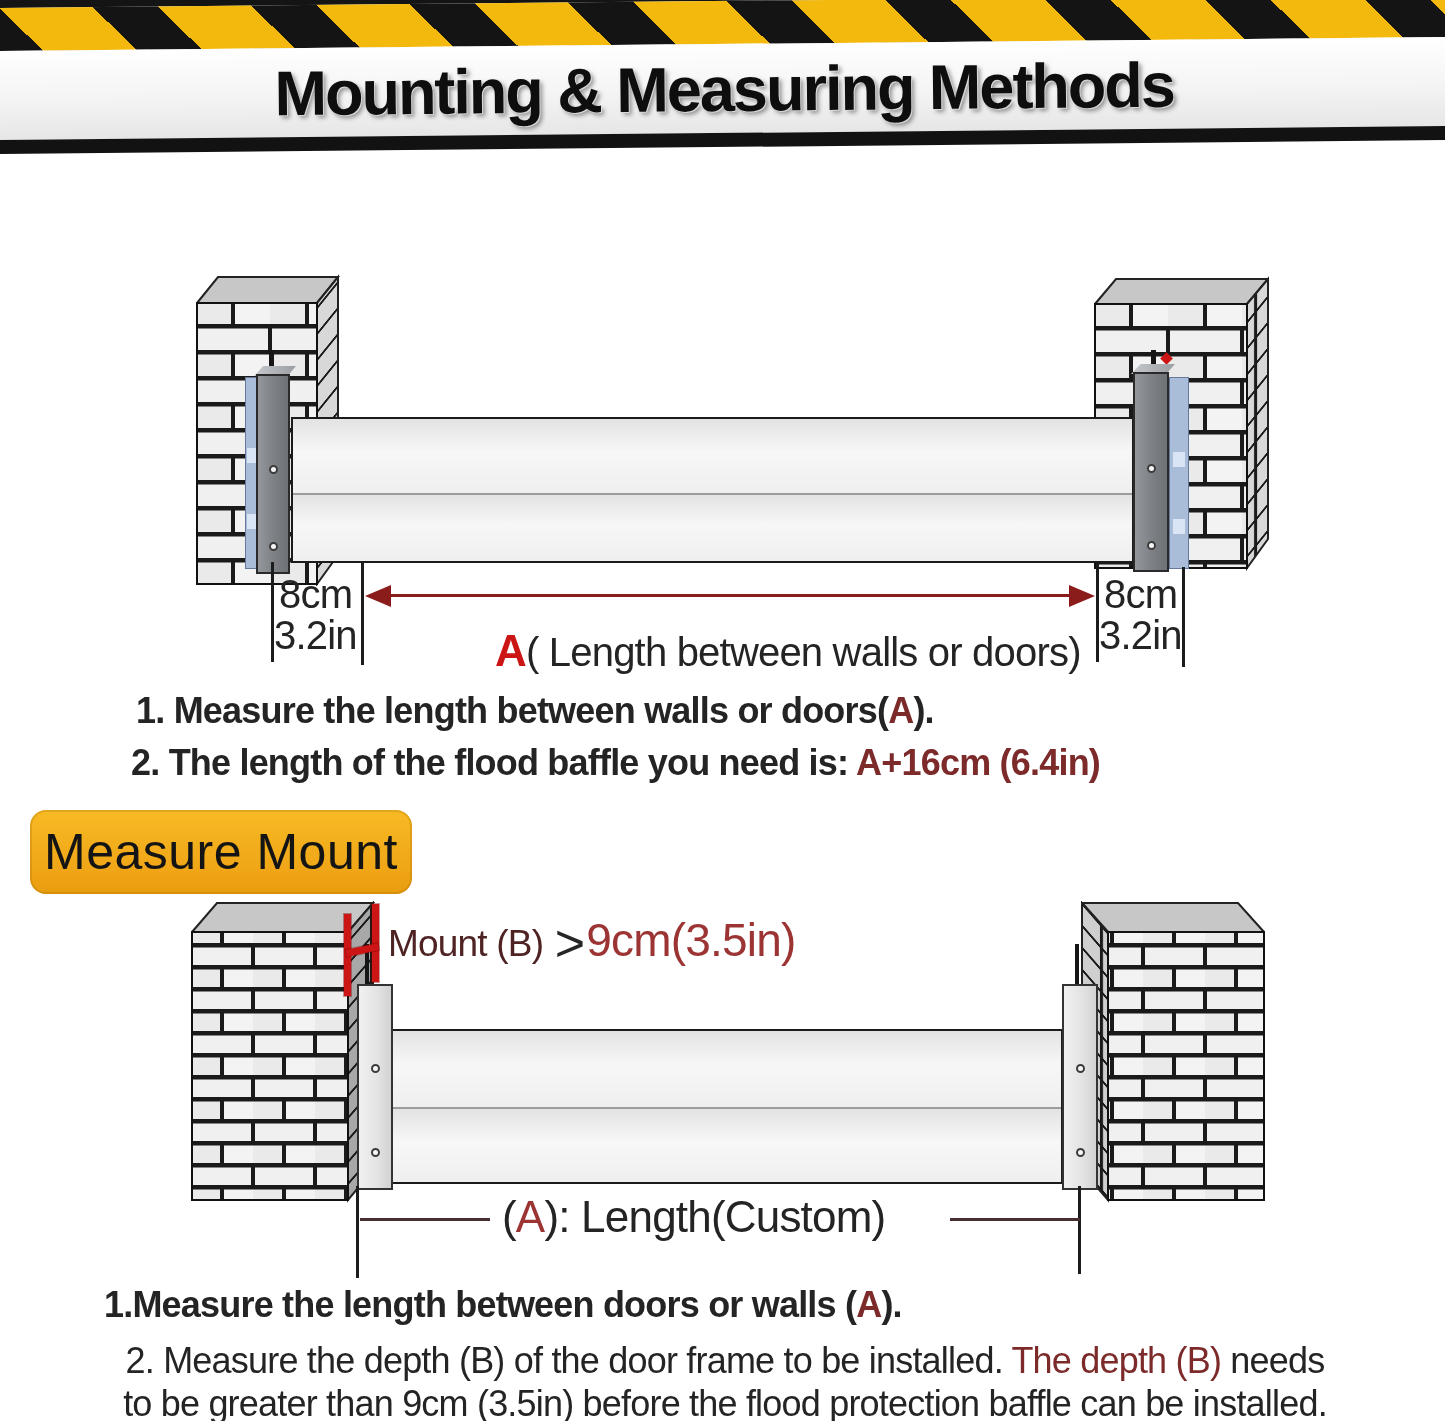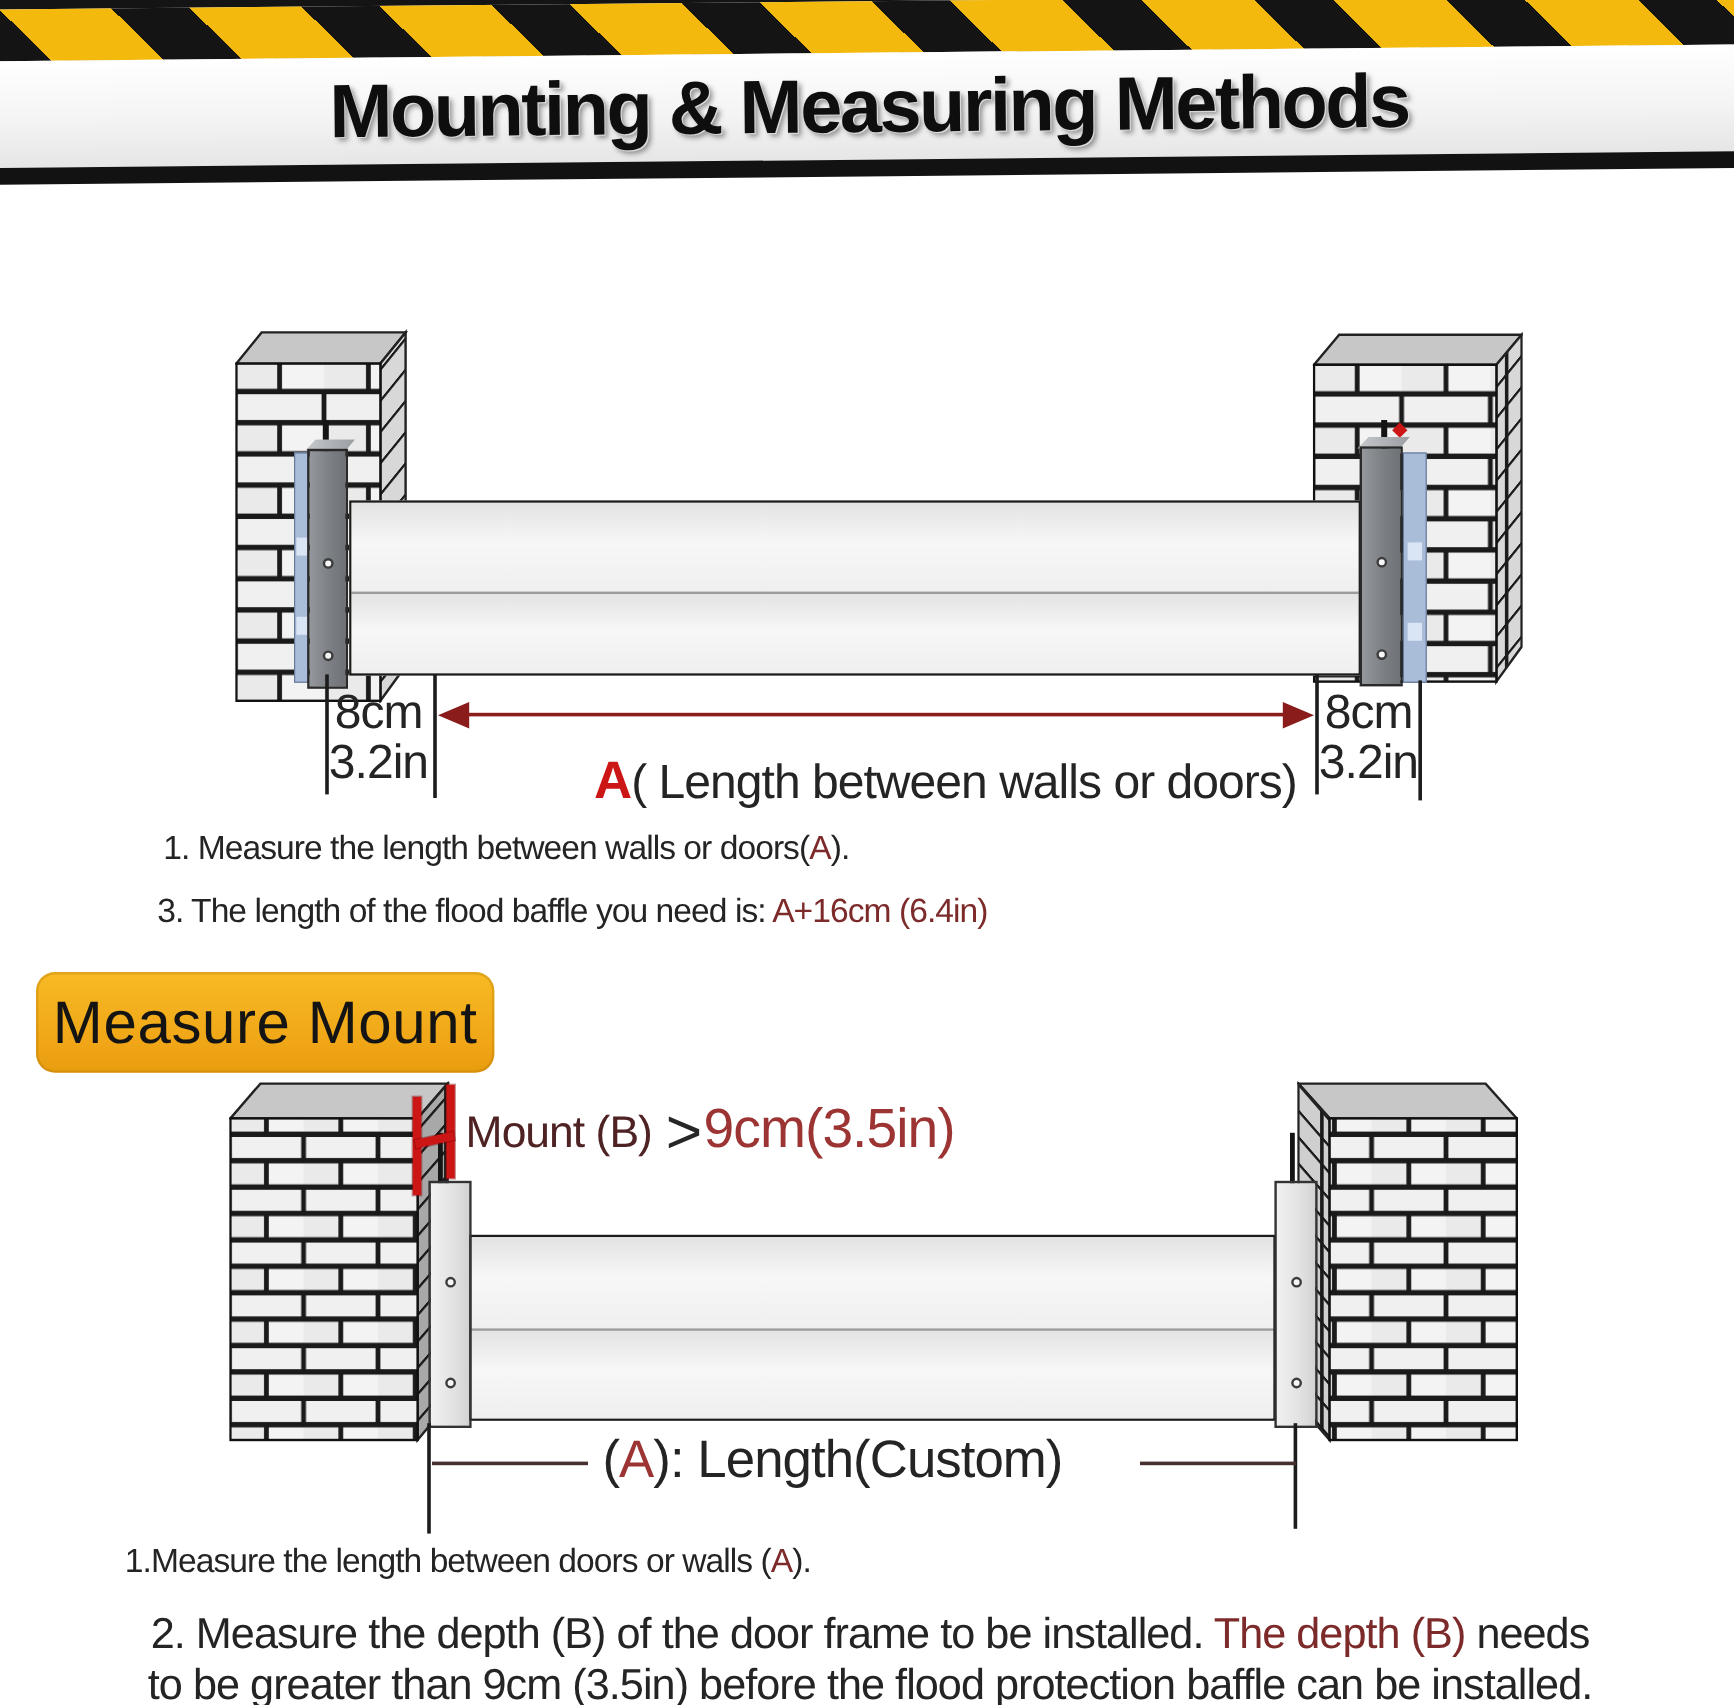--- a/index.html
+++ b/index.html
@@ -44,21 +44,21 @@
 
   
   .tick{position:absolute;width:3px;background:#1c1c1c;}
   .aline{position:absolute;height:3px;background:var(--dim_red,#8b1c1c);}
   .ah{position:absolute;width:0;height:0;border-top:11px solid transparent;border-bottom:11px solid transparent;}
   .ah.l{border-right:26px solid var(--dim_red,#8b1c1c);}
   .ah.r{border-left:26px solid var(--dim_red,#8b1c1c);}
   .dline{position:absolute;height:3px;background:#46302f;}
   .t{position:absolute;letter-spacing:-0.8px;color:#242424;line-height:1.05;}
   .dim{font-size:40px;}
-  .step{font-size:28px;white-space:nowrap;}
+  .step{font-size:36px;white-space:nowrap;font-weight:bold;}
   .redA{color:var(--accent_red,#cc1515);font-weight:700;font-size:44px;}
   .maroon{color:var(--maroon,#7d2a2a);}
   .spanlabel{font-size:40px;}
   .depth-pre{font-size:37px;color:#4f2323;}
   .depth-gt{font-size:52px;color:#262626;margin:0 2px;vertical-align:-5px;}
   .depth-val{font-size:46px;color:var(--depth_red,#9c3434);margin-top:36px;}
   .len-label{font-size:44px;}
   .len-label .a{color:var(--depth_red,#9c3434);}
   .para{position:absolute;font-size:36px;letter-spacing:-0.8px;line-height:1.2;text-align:center;color:#242424;}
 </style>
@@ -153,21 +153,21 @@
   <div class="t dim" style="left:1099px;top:614px;">3.2in</div>
 
   <div class="t" style="left:495px;top:608px;white-space:nowrap;margin-top:20px;">
     <span class="redA">A</span><span class="spanlabel">( Length between walls or doors)</span>
   </div>
 
   <div class="t step" style="left:136px;top:692px;">
     <span>1. Measure the length between walls or doors(</span><span class="maroon">A</span><span>).</span>
   </div>
   <div class="t step" style="left:131px;top:744px;">
-    <span>3. The length of the flood baffle you need is: </span><span class="maroon">A+16cm (6.4in)</span><span></span>
+    <span>2. The length of the flood baffle you need is: </span><span class="maroon">A+16cm (6.4in)</span><span></span>
   </div>
 
   <div class="badge" style="left:30px;top:810px;width:382px;height:84px;">
     <span>Measure Mount</span>
   </div>
 
   <svg class="abs" style="left:191px;top:901px;" width="184" height="302" viewBox="0 0 184 302">
     <defs>
       <pattern id="bfC" width="62" height="44" patternUnits="userSpaceOnUse">
         <rect width="62" height="44" fill="#1a1a1a"></rect>

